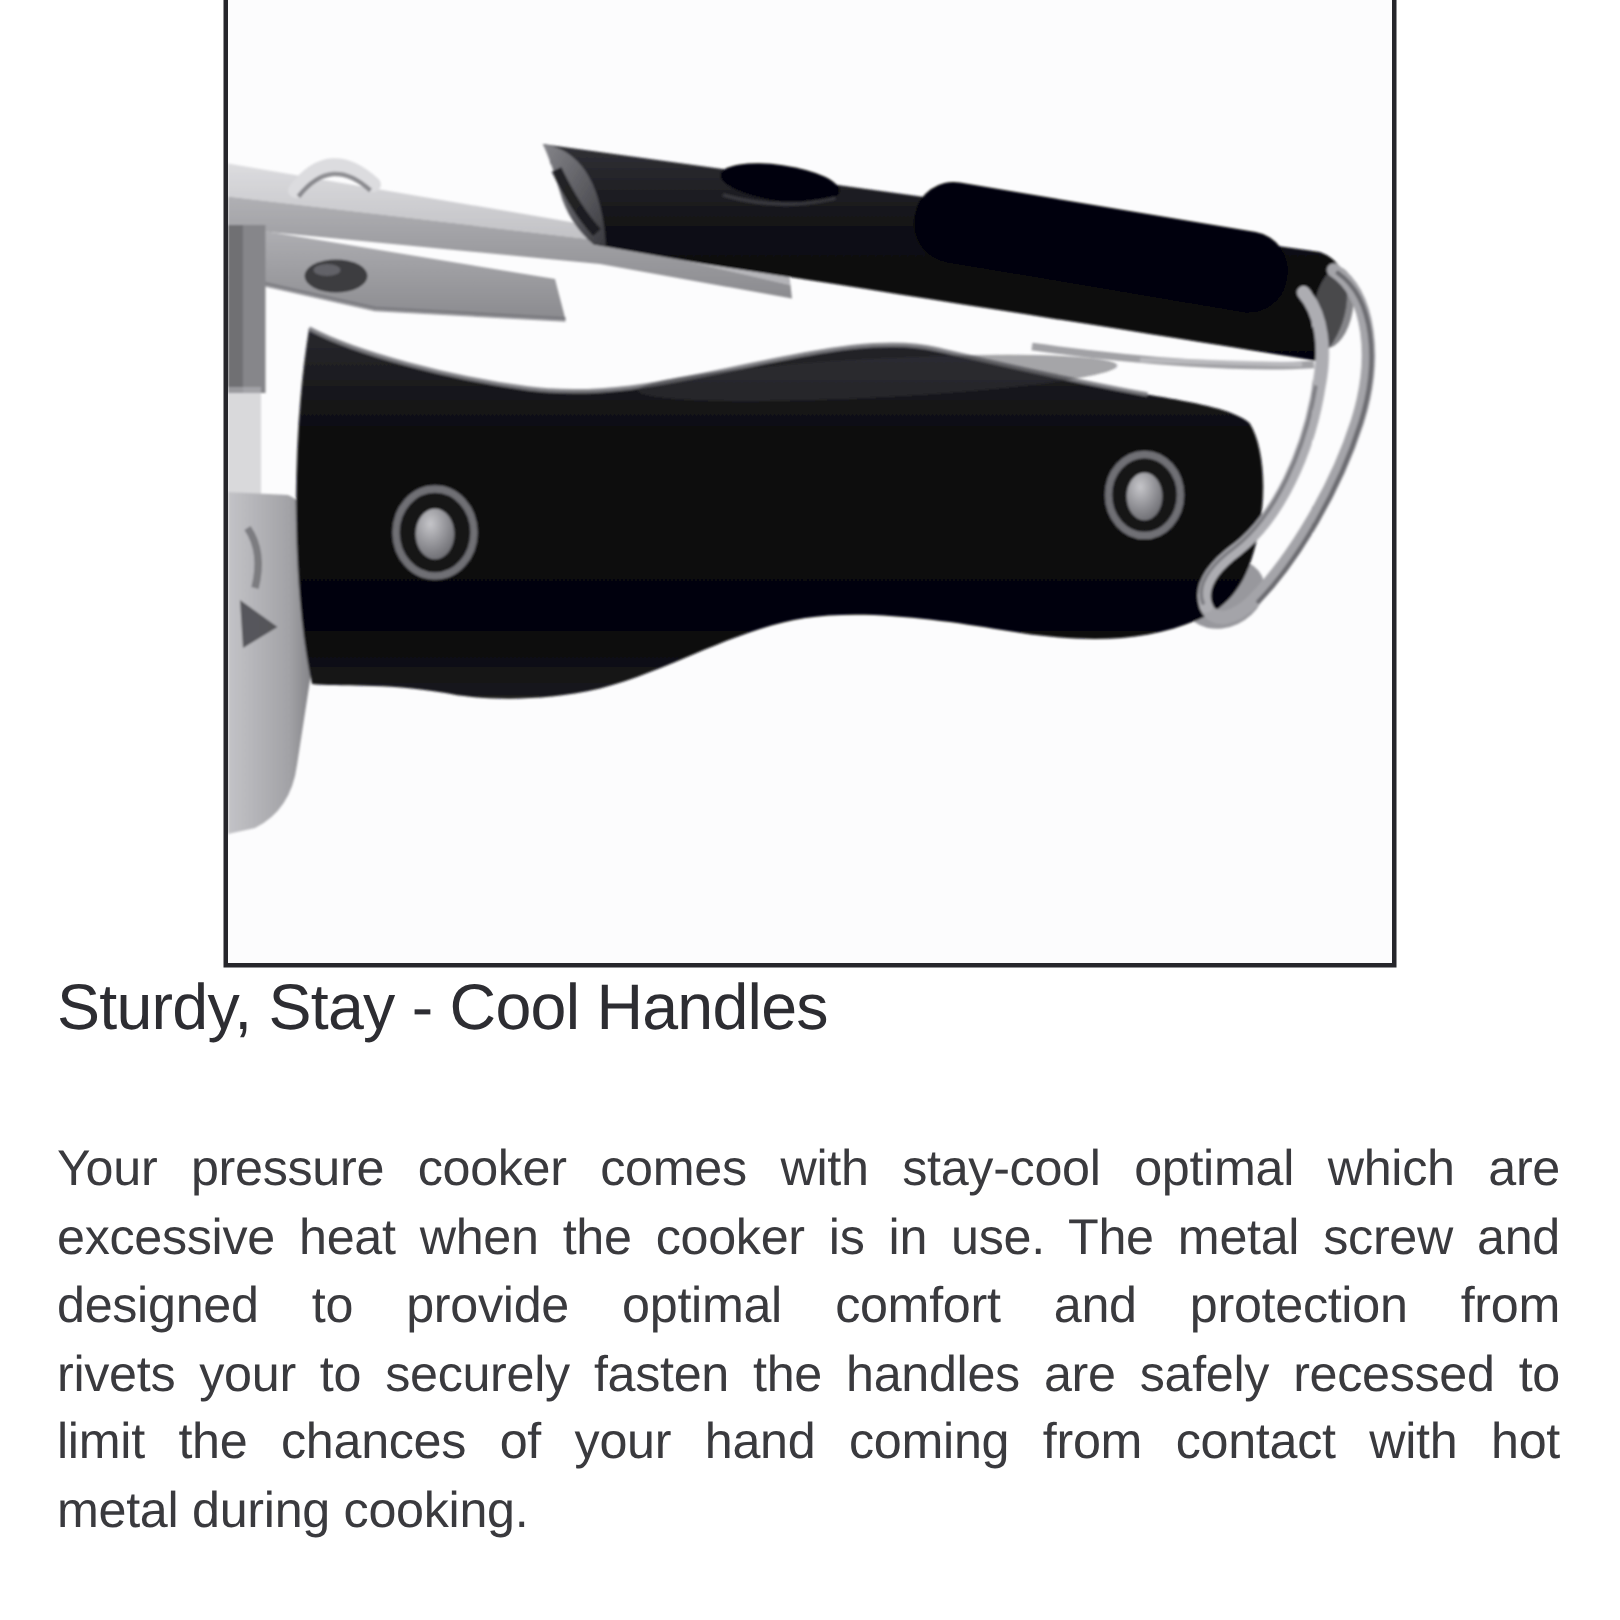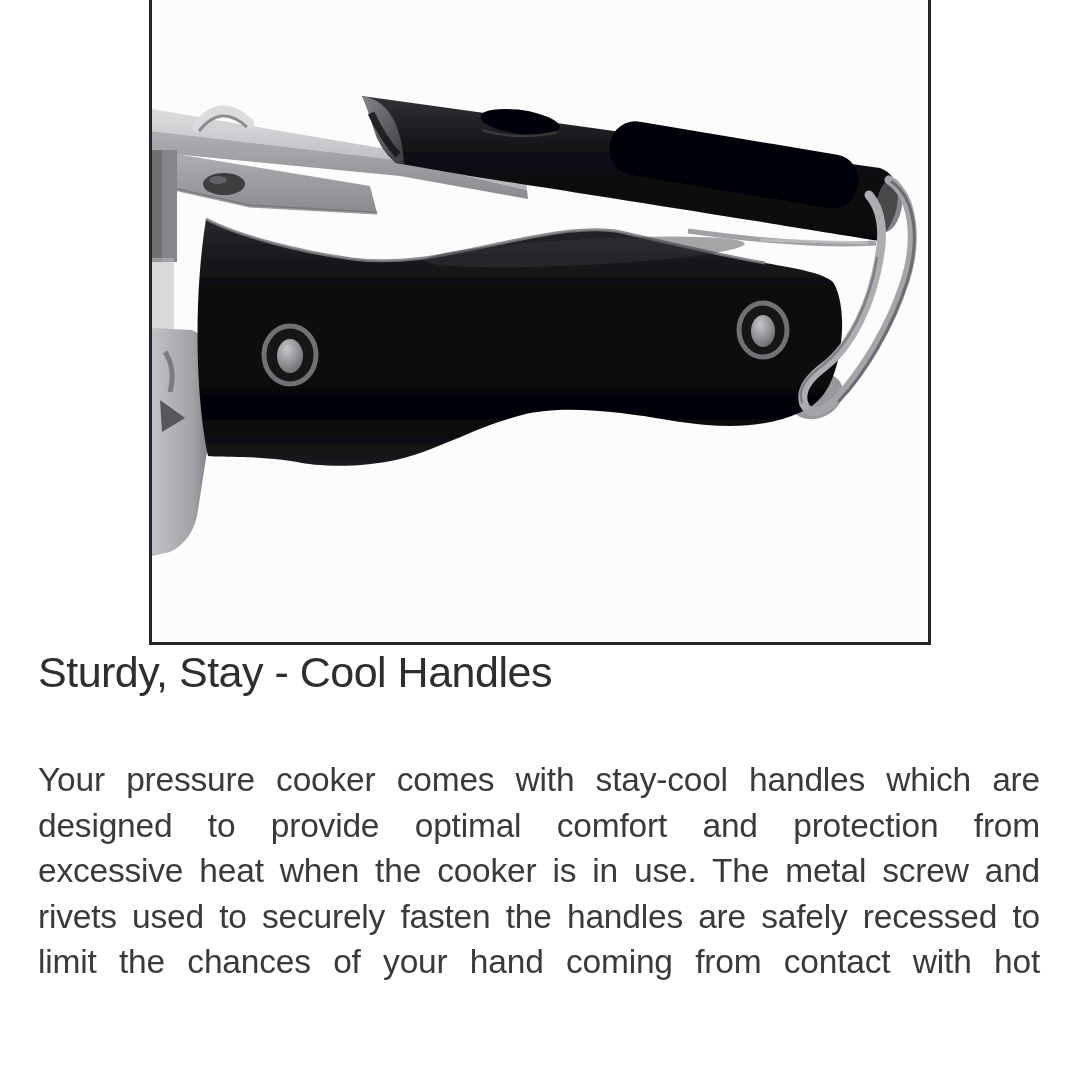--- a/index.html
+++ b/index.html
@@ -162,20 +162,21 @@
           <path d="M802,402 C797,389 808,376 823,365 C850,344 870,301 877,258" stroke="#606065" stroke-width="2.5" opacity="0.6"></path>
         </g>
 
       </g>
     </svg>
   </figure>
 
   <h1 class="section-title">Sturdy, Stay - Cool Handles</h1>
 
   <div class="section-body">
-    <div class="body-line">Your pressure cooker comes with stay-cool handles which are</div>
+    <div class="body-line">Your pressure cooker comes with stay-cool optimal which are</div>
+    <div class="body-line">excessive heat when the cooker is in use. The metal screw and</div>
     <div class="body-line">designed to provide optimal comfort and protection from</div>
-    <div class="body-line">excessive heat when the cooker is in use. The metal screw and</div>
-    <div class="body-line">rivets used to securely fasten the handles are safely recessed to</div>
+    <div class="body-line">rivets your to securely fasten the handles are safely recessed to</div>
     <div class="body-line">limit the chances of your hand coming from contact with hot</div>
+    <div class="body-line last">metal during cooking.</div>
   </div>
 
 </div>
 
 </body></html>

